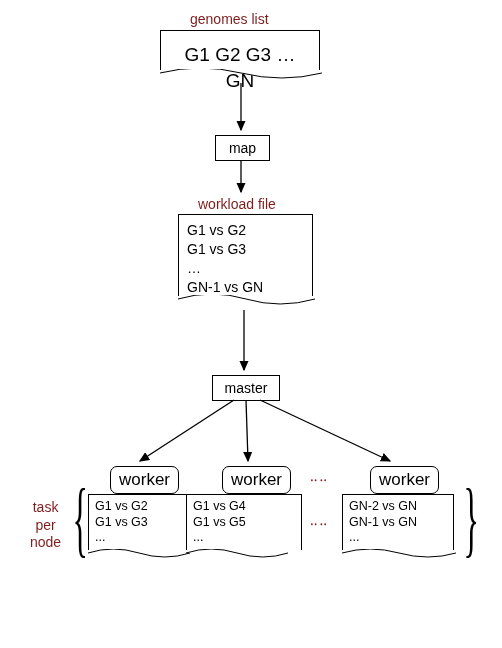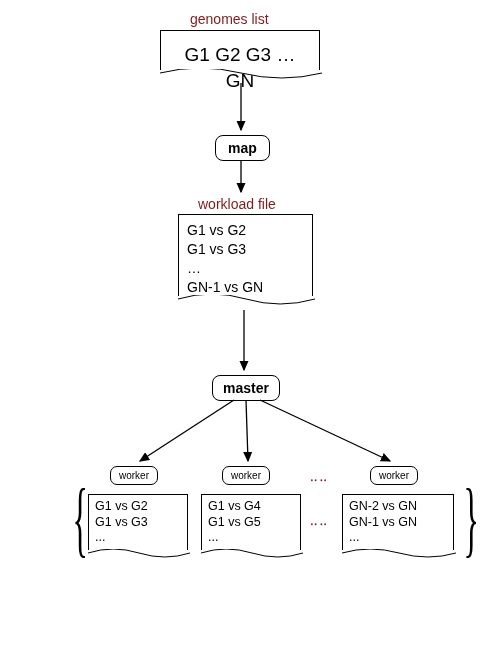--- a/index.html
+++ b/index.html
@@ -1,23 +1,23 @@
 <!DOCTYPE html>
 <html><head>
   <meta charset="utf-8">
   <style>
     * { box-sizing: border-box; margin: 0; padding: 0; }
     body { font-family: Arial, Helvetica, sans-serif; font-size: 14px; background: #fff; }
     .canvas { position: relative; width: 502px; height: 648px; }
     .label { position: absolute; color: #7f1d1d; }
-    .rounded-box { position: absolute; border: 1px solid #000; border-radius: 8px; padding: 4px 10px; text-align: center; background: #fff; font-weight: bold; }
+    .rounded-box { position: absolute; border: 1px solid #000; border-radius: 0; padding: 4px 10px; text-align: center; background: #fff; }
     .doc-box { position: absolute; border: 1px solid #000; border-top: 1px solid #000; border-left: 1px solid #000; border-right: 1px solid #000; border-bottom: none; background: #fff; padding: 6px 8px 2px 8px; }
     .doc-bottom { position: absolute; left: -1px; right: -1px; height: 12px; overflow: visible; }
     .doc-bottom svg { position: absolute; top: 0; left: 0; }
-    .worker-box { position: absolute; border: 1px solid #000; border-radius: 7px; padding: 3px 8px; background: #fff; font-size: 10px; }
+    .worker-box { position: absolute; border: 1px solid #000; border-radius: 7px; padding: 3px 8px; background: #fff; font-size: 17px; }
     .small-doc { position: absolute; border: 1px solid #000; border-bottom: none; background: #fff; padding: 4px 4px 2px 6px; font-size: 12.5px; line-height: 1.25; }
     .multiline { line-height: 1.35; }
     .brace-left { position: absolute; font-size: 80px; transform: scaleX(0.4) scaleY(1.05); font-family: "Times New Roman", serif; }
     .brace-right { position: absolute; font-size: 80px; transform: scaleX(0.4) scaleY(1.05); font-family: "Times New Roman", serif; }
     svg.arrows { position: absolute; top:0; left:0; width:502px; height:648px; pointer-events:none; }
   </style>
 </head>
 <body>
 
 <div class="canvas">
@@ -61,21 +61,21 @@
     <div>G1 vs G2</div>
     <div>G1 vs G3</div>
     <div>...</div>
     <div class="doc-bottom" style="top:54px;">
       <svg width="102" height="14">
           <path d="M0 4 Q 25 -4, 51 4 T 102 4" stroke="#000" fill="#fff" stroke-width="1"></path>
         </svg>
     </div>
   </div>
 
-  <div class="small-doc" style="left:201px; top:494px; width:100px; height:56px;">
+  <div class="small-doc" style="left:186px; top:494px; width:116px; height:56px;">
     <div>G1 vs G4</div>
     <div>G1 vs G5</div>
     <div>...</div>
     <div class="doc-bottom" style="top:54px;">
       <svg width="102" height="14">
           <path d="M0 4 Q 25 -4, 51 4 T 102 4" stroke="#000" fill="#fff" stroke-width="1"></path>
         </svg>
     </div>
   </div>
 
@@ -83,20 +83,25 @@
     <div>GN-2 vs GN</div>
     <div>GN-1 vs GN</div>
     <div>...</div>
     <div class="doc-bottom" style="top:54px;">
       <svg width="114" height="14">
           <path d="M0 4 Q 28 -4, 57 4 T 114 4" stroke="#000" fill="#fff" stroke-width="1"></path>
         </svg>
     </div>
   </div>
 
+  <div class="label" style="left:30px; top:499px; text-align:center; line-height:1.25;">
+    <div>task</div>
+    <div>per</div>
+    <div>node</div>
+  </div>
 
   <div class="brace-left" style="left:61px; top:474px;">{</div>
   <div class="brace-right" style="left:452px; top:474px;">}</div>
 
   <div class="label" style="left:310px; top:510px; letter-spacing:2px;">‥‥</div>
 
   <svg class="arrows">
     <defs>
       <marker id="arrowhead" markerWidth="8" markerHeight="7" refX="7" refY="3.5" orient="auto">
         <polygon points="0 0, 8 3.5, 0 7" fill="#000"></polygon>

